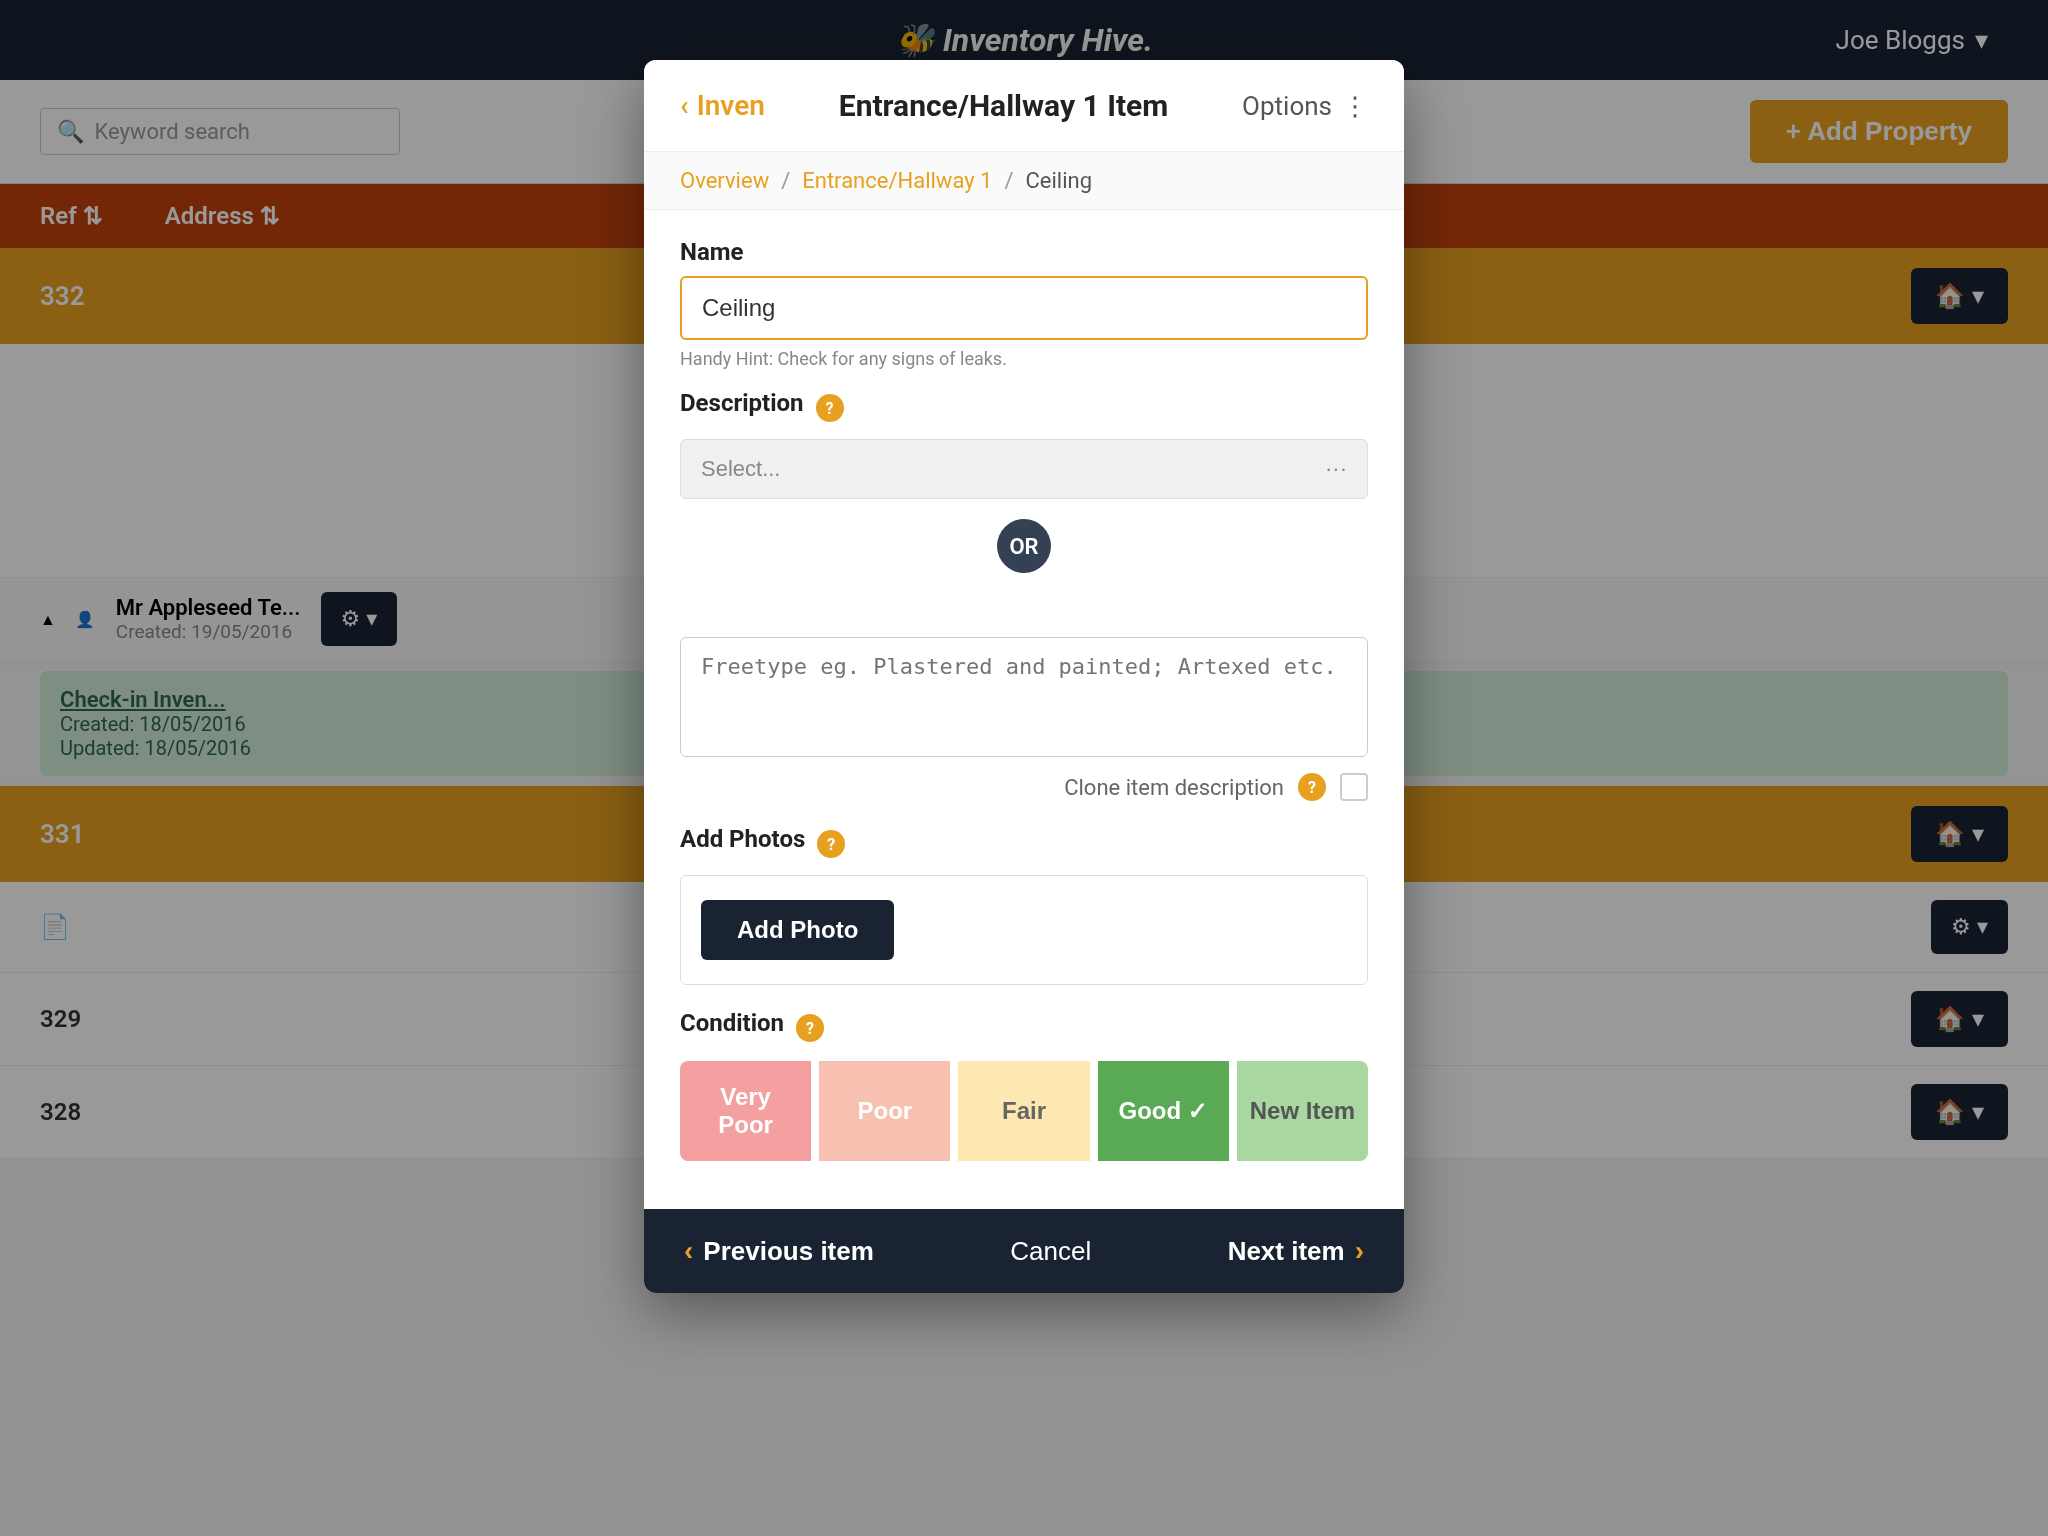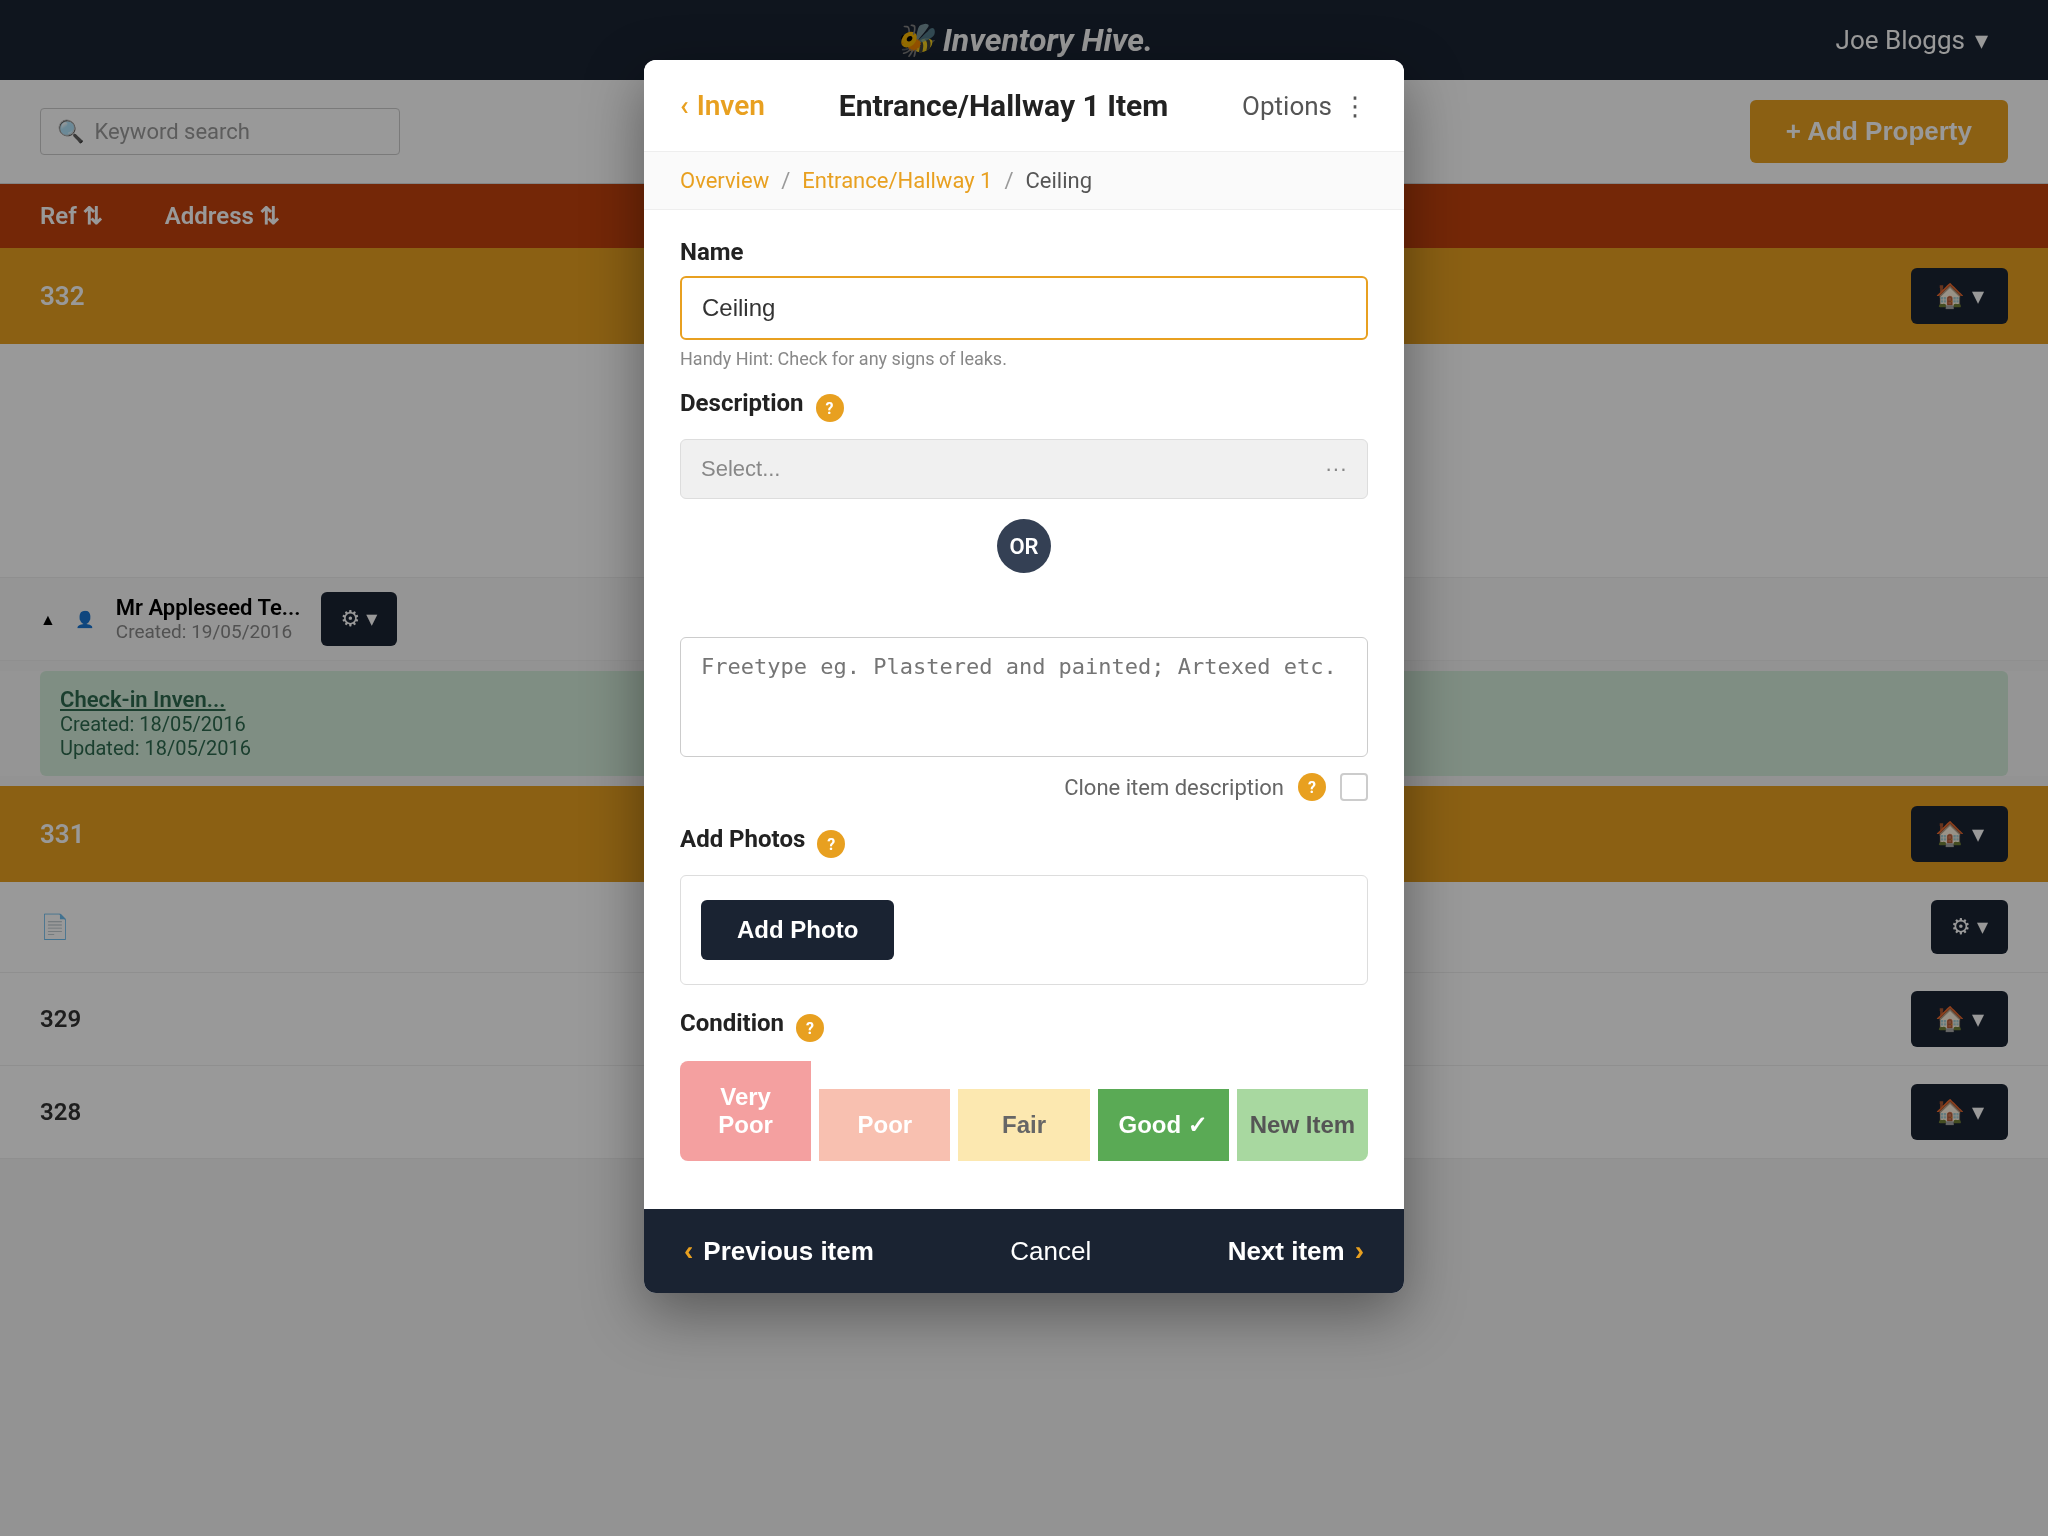--- a/index.html
+++ b/index.html
@@ -447,21 +447,20 @@
       margin-top: 24px;
       padding-bottom: 20px;
     }
 
     .condition-buttons {
       display: flex;
       gap: 8px;
       margin-top: 14px;
       border-radius: 8px;
       overflow: hidden;
-      align-items: flex-end;
     }
 
     .cond-btn {
       flex: 1;
       padding: 22px 10px;
       border: none;
       font-size: 24px;
       font-weight: 600;
       cursor: pointer;
       text-align: center;

